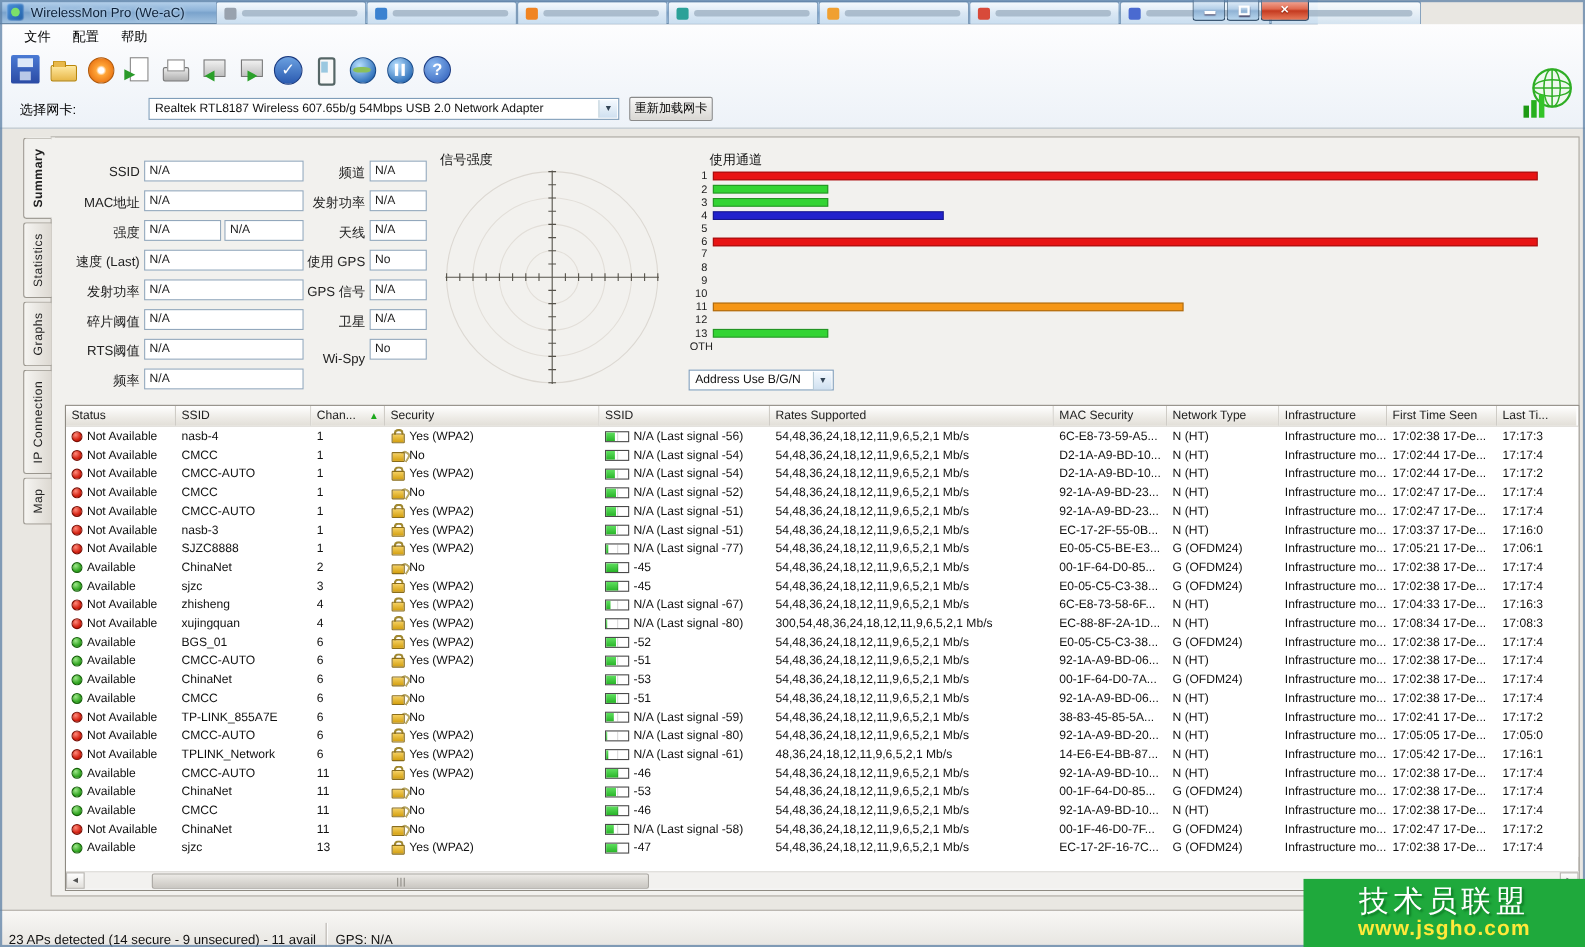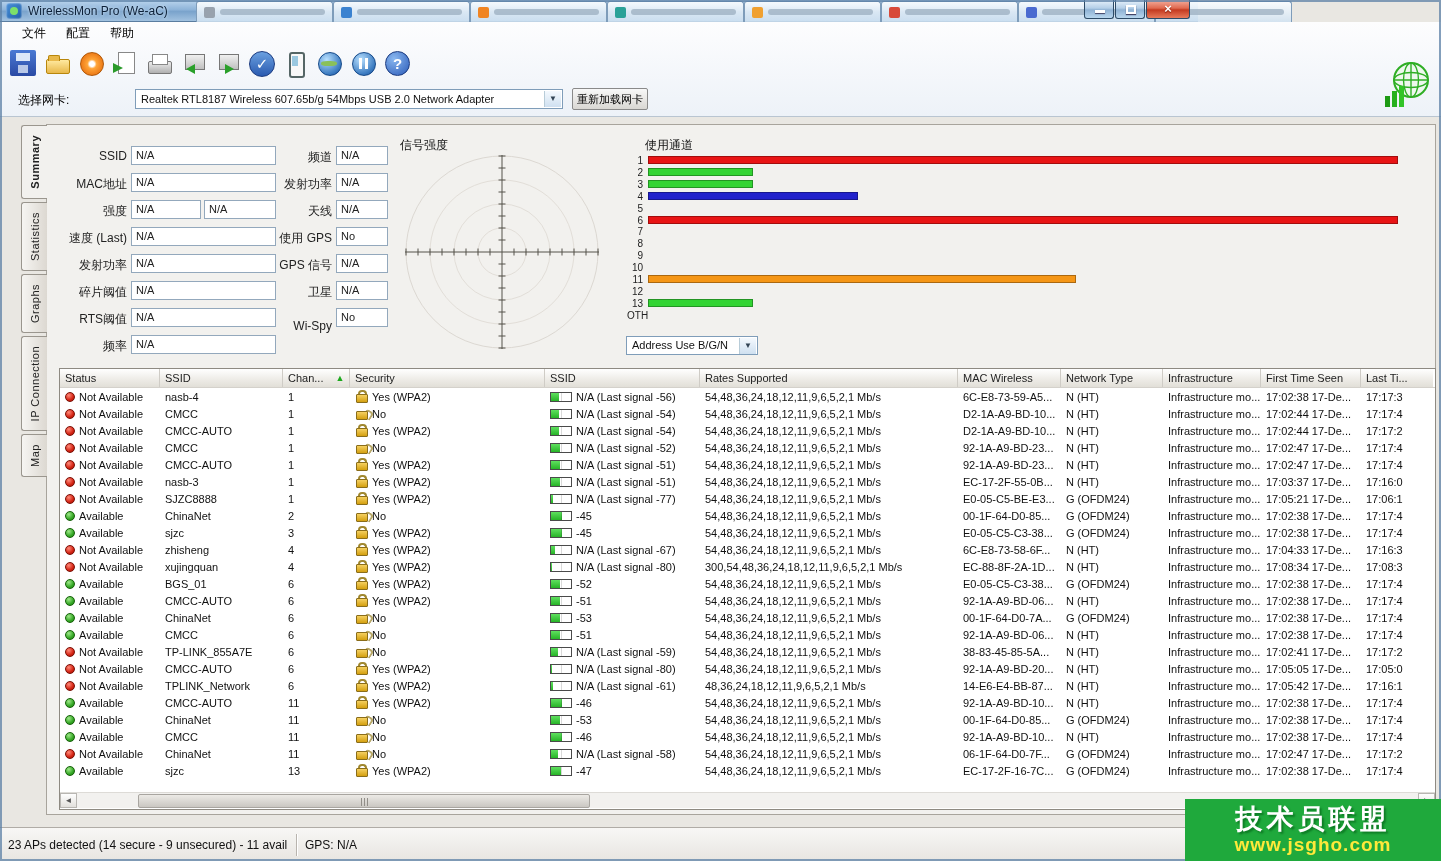--- a/index.html
+++ b/index.html
@@ -96,26 +96,26 @@
 .sigbar::after{content:"";position:absolute;left:50%;top:0;width:1px;height:100%;background:rgba(0,0,0,.15)}
 
 
 .hscroll{position:absolute;left:60px;top:792px;width:1375px;height:16px;background:#f2f1ef;border-top:1px solid #dddbd7;z-index:8;display:flex}
 .sb-btn{width:17px;height:15px;background:linear-gradient(#fefefe,#e2e0dc);border:1px solid #b8b6b2;color:#555;font-size:8px;line-height:13px;text-align:center;flex:0 0 auto;cursor:default}
 .sb-btn.right{margin-left:auto}
 .sb-thumb{position:absolute;left:78px;top:1px;width:452px;height:14px;background:linear-gradient(#eceae6,#cac7c2);border:1px solid #a8a5a0;border-radius:2px;cursor:default}
 .sb-thumb::after{content:"";position:absolute;left:50%;top:3px;width:1px;height:8px;background:#918e88;box-shadow:-3px 0 0 #918e88,3px 0 0 #918e88}
 
 
-.statusbar{position:absolute;left:0;top:827px;width:1250px;height:34px;background:linear-gradient(#f8f7f5,#e7e5e1);border-top:1px solid #b0aca6;display:flex;align-items:center;font-size:12px;color:#111;z-index:9}
+.statusbar{position:absolute;left:0;top:827px;width:1250px;height:34px;background:linear-gradient(#f8f7f5,#e7e5e1);border-top:1px solid #b0aca6;display:flex;align-items:flex-end;font-size:12px;color:#111;z-index:9}
 .sb-seg1{width:296px;padding-left:8px;overflow:hidden;white-space:nowrap}
 .sb-div{width:1px;height:22px;background:#b8b4ae;box-shadow:1px 0 0 #fff}
 .sb-seg2{padding-left:8px;white-space:nowrap}
 .watermark{position:absolute;right:0;bottom:0;width:256px;height:62px;background:#1fa93c;display:flex;flex-direction:column;align-items:center;justify-content:center;z-index:60}
-.wm1{font-size:27px;font-weight:bold;color:#fff;letter-spacing:4px;text-shadow:2px 2px 2px #0d7a24;line-height:30px}
+.wm1{font-size:27px;font-weight:normal;color:#fff;letter-spacing:4px;text-shadow:2px 2px 2px #0d7a24;line-height:30px}
 .wm2{font-size:19px;font-weight:bold;color:#ffe93a;letter-spacing:1px;line-height:22px}
 </style>
 </head>
 <body>
 
 <div class="titlebar">
   <div class="app-icon"></div>
   <span class="title-text">WirelessMon Pro (We-aC)</span>
   <div class="bg-tabs">
 
@@ -360,21 +360,21 @@
   <div class="t-head">
     <div class="th c-status">Status</div>
     <div class="th c-ssid">SSID</div>
     <div class="th c-chan">
         <span>Chan...</span>
         <span class="sort-asc">▲</span>
       </div>
     <div class="th c-sec">Security</div>
     <div class="th c-rssi">SSID</div>
     <div class="th c-rates">Rates Supported</div>
-    <div class="th c-mac">MAC Wireless</div>
+    <div class="th c-mac">MAC Security</div>
     <div class="th c-type">Network Type</div>
     <div class="th c-infra">Infrastructure</div>
     <div class="th c-first">First Time Seen</div>
     <div class="th c-last">Last Ti...</div>
   </div>
   <div class="t-body">
 
       <div class="t-row">
         <div class="tc c-status">
           <span class="dot red"></span>
@@ -911,21 +911,21 @@
           <span class="lock unlocked"></span>
           <span>No</span>
         </div>
         <div class="tc c-rssi">
           <span class="sigbar">
             <i style="width: 36%;"></i>
           </span>
           <span>N/A (Last signal -58)</span>
         </div>
         <div class="tc c-rates">54,48,36,24,18,12,11,9,6,5,2,1 Mb/s</div>
-        <div class="tc c-mac">06-1F-64-D0-7F...</div>
+        <div class="tc c-mac">00-1F-46-D0-7F...</div>
         <div class="tc c-type">G (OFDM24)</div>
         <div class="tc c-infra">Infrastructure mo...</div>
         <div class="tc c-first">17:02:47 17-De...</div>
         <div class="tc c-last">17:17:2</div>
       </div>
 
       <div class="t-row">
         <div class="tc c-status">
           <span class="dot green"></span>
           <span>Available</span>

